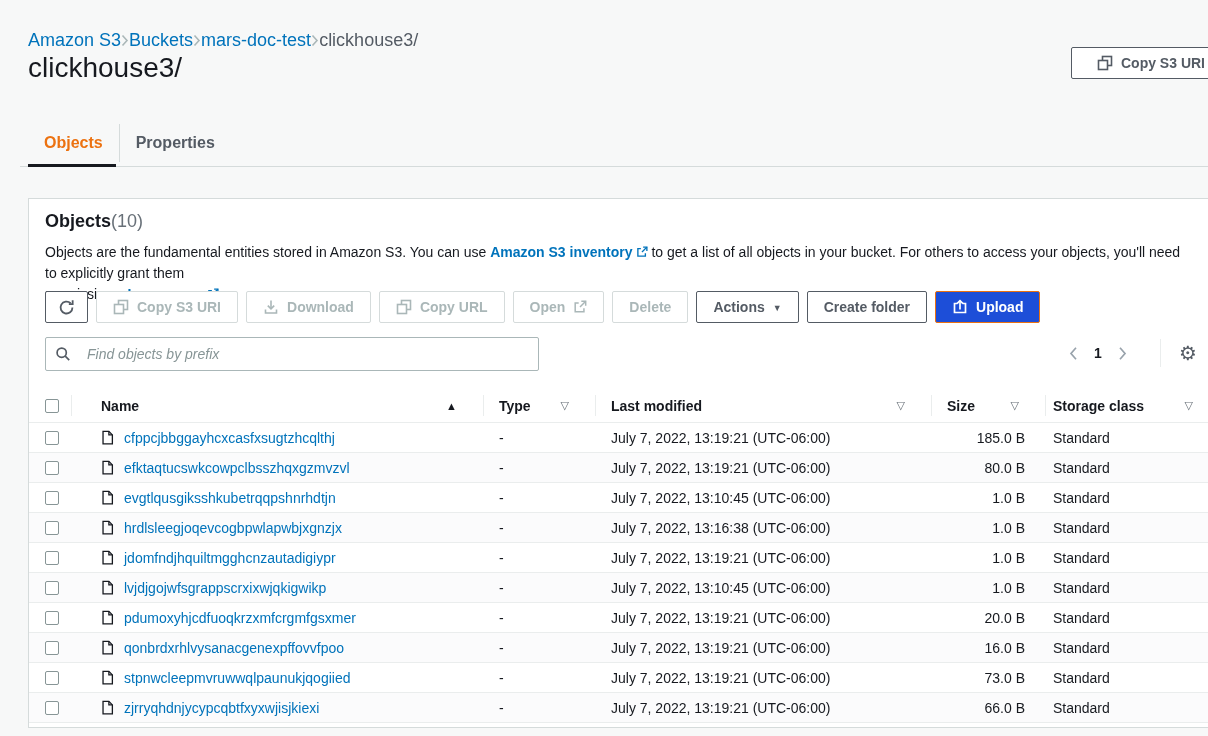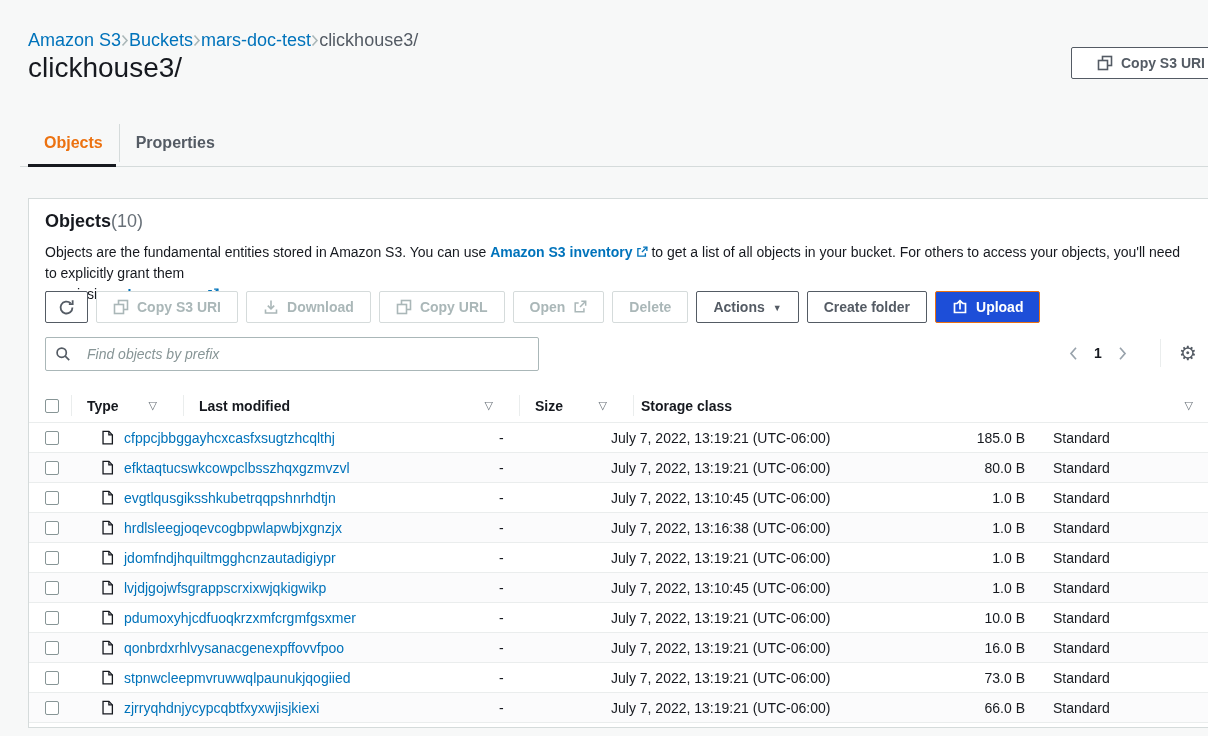--- a/index.html
+++ b/index.html
@@ -233,20 +233,24 @@
   <div class="pag-divider"></div>
   <div class="gear-btn">
       <span class="gear-glyph">⚙</span>
     </div>
 
   <div class="table">
     <div class="thead">
       <div class="hcell c-check">
           <span class="checkbox"></span>
         </div>
+      <div class="hcell c-name">
+        <span>Name</span>
+        <span class="sort-asc">▲</span>
+      </div>
       <div class="hcell c-type">
         <span>Type</span>
         <span class="filt">▽</span>
       </div>
       <div class="hcell c-modified">
         <span>Last modified</span>
         <span class="filt">▽</span>
       </div>
       <div class="hcell c-size">
         <span>Size</span>
@@ -368,21 +372,21 @@
           </div>
         <div class="cell c-name">
             <svg class="file-ic" width="13" height="15" viewBox="0 0 16 18">
               <path d="M2.5 1.5h7.2l4.3 4.3v11H2.5z" fill="none" stroke="#16191f" stroke-width="1.6"></path>
               <path d="M9.7 1.5v4.3H14" fill="none" stroke="#16191f" stroke-width="1.6"></path>
             </svg>
             <a class="obj-link">pdumoxyhjcdfuoqkrzxmfcrgmfgsxmer</a>
           </div>
         <div class="cell c-type">-</div>
         <div class="cell c-modified">July 7, 2022, 13:19:21 (UTC-06:00)</div>
-        <div class="cell c-size">10.0 B</div>
+        <div class="cell c-size">20.0 B</div>
         <div class="cell c-storage">Standard</div>
       </div>
 
       <div class="trow">
         <div class="cell c-check">
             <span class="checkbox"></span>
           </div>
         <div class="cell c-name">
             <svg class="file-ic" width="13" height="15" viewBox="0 0 16 18">
               <path d="M2.5 1.5h7.2l4.3 4.3v11H2.5z" fill="none" stroke="#16191f" stroke-width="1.6"></path>

